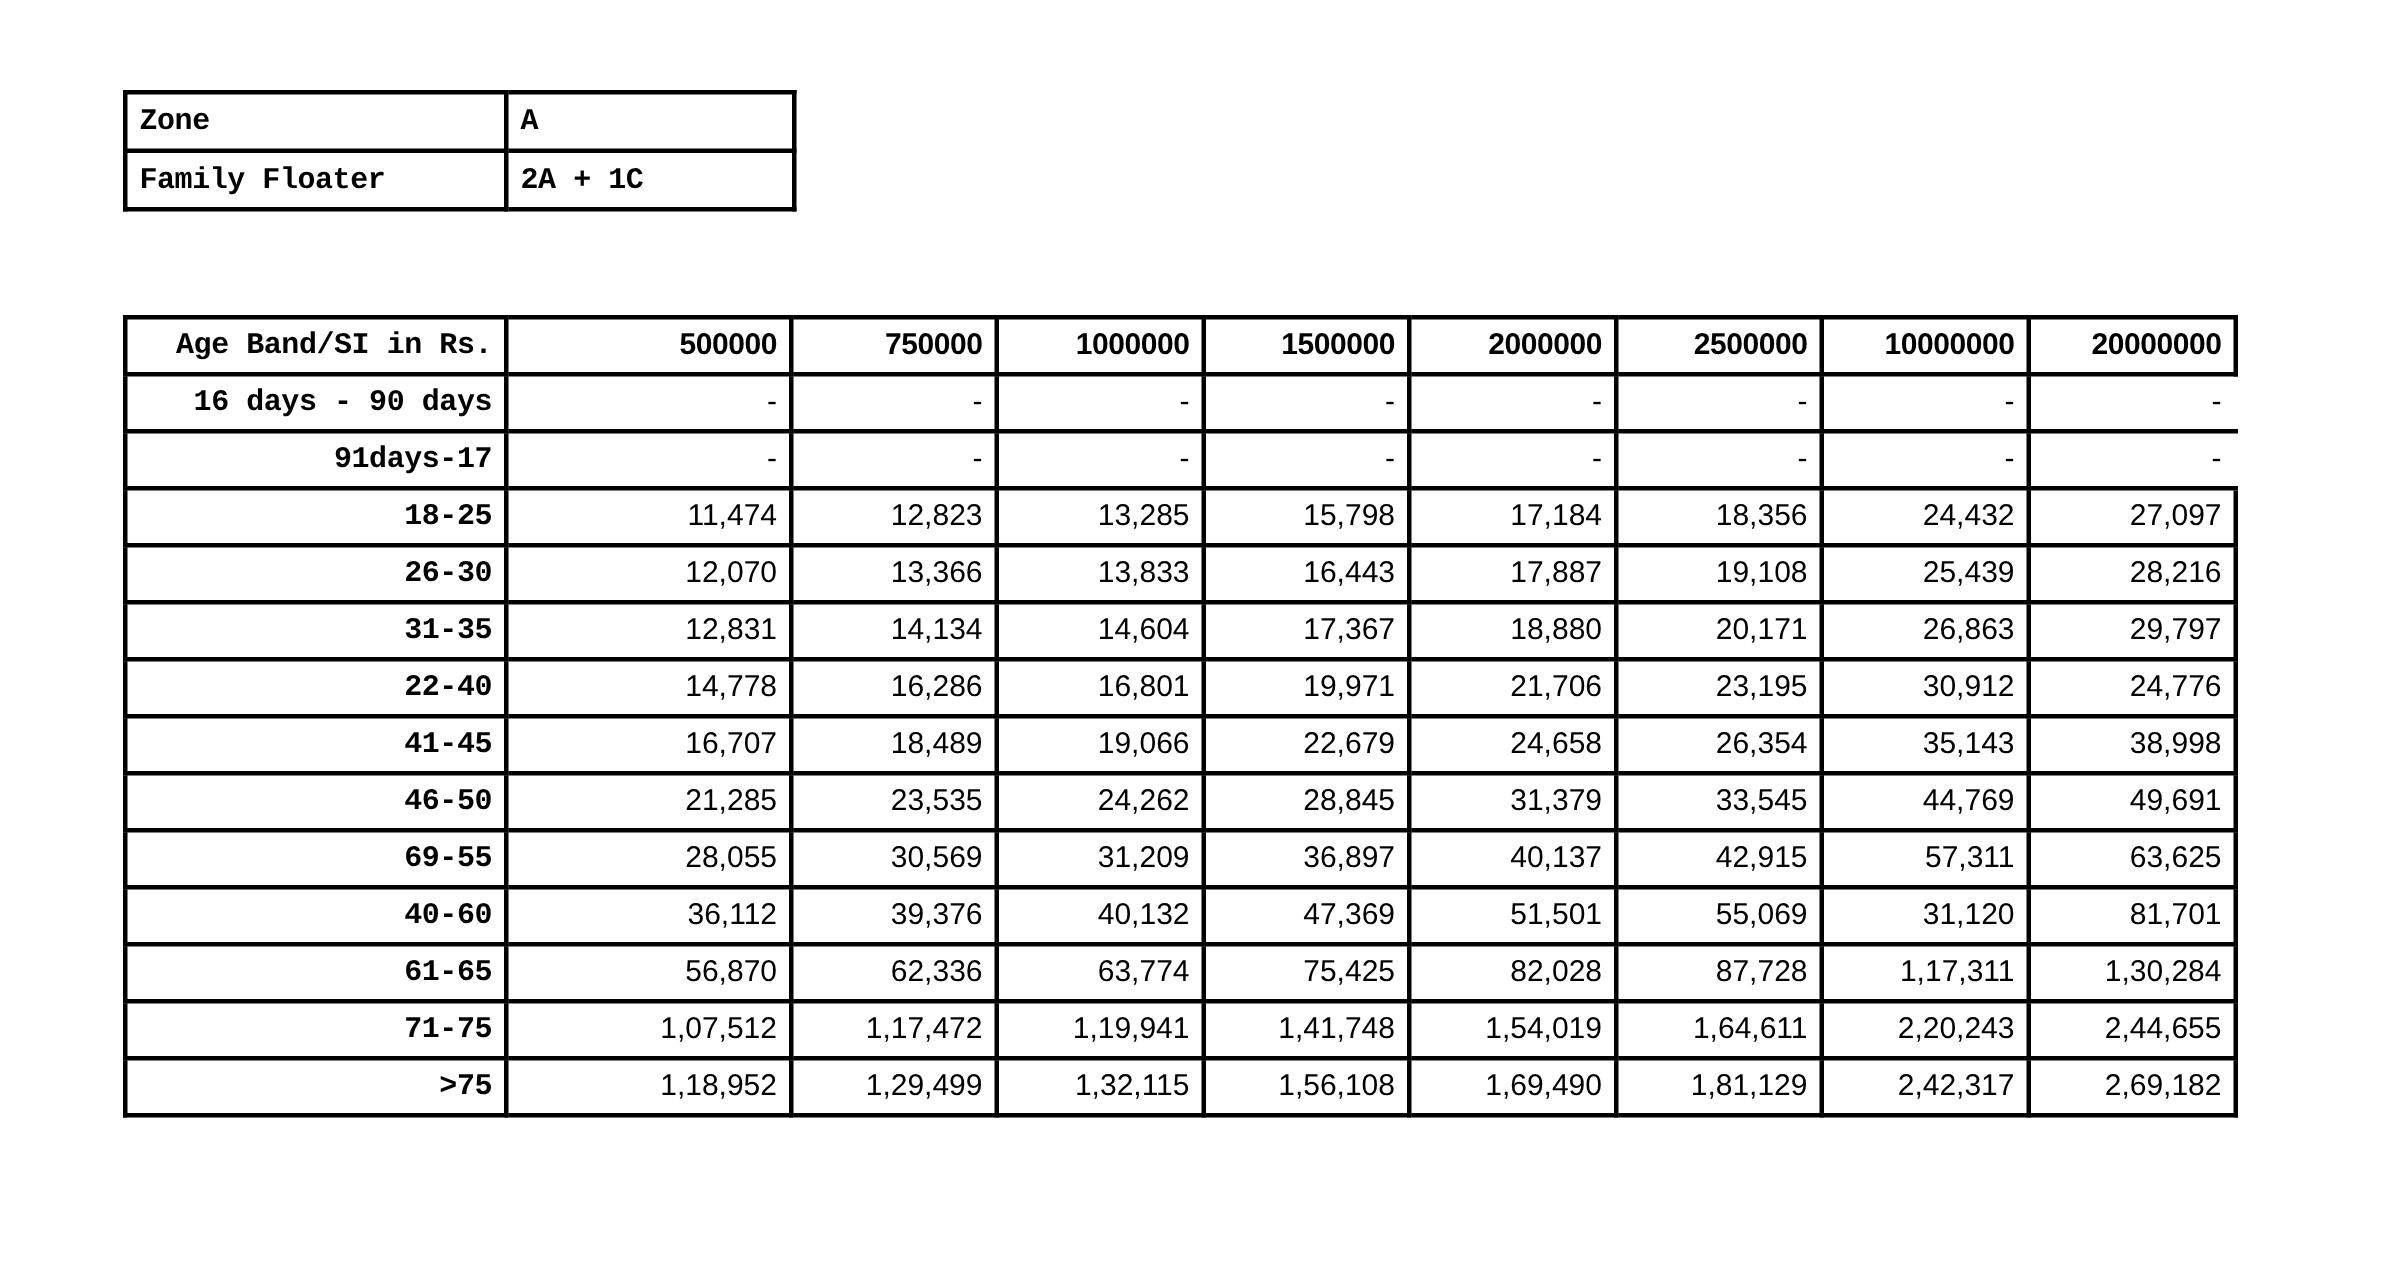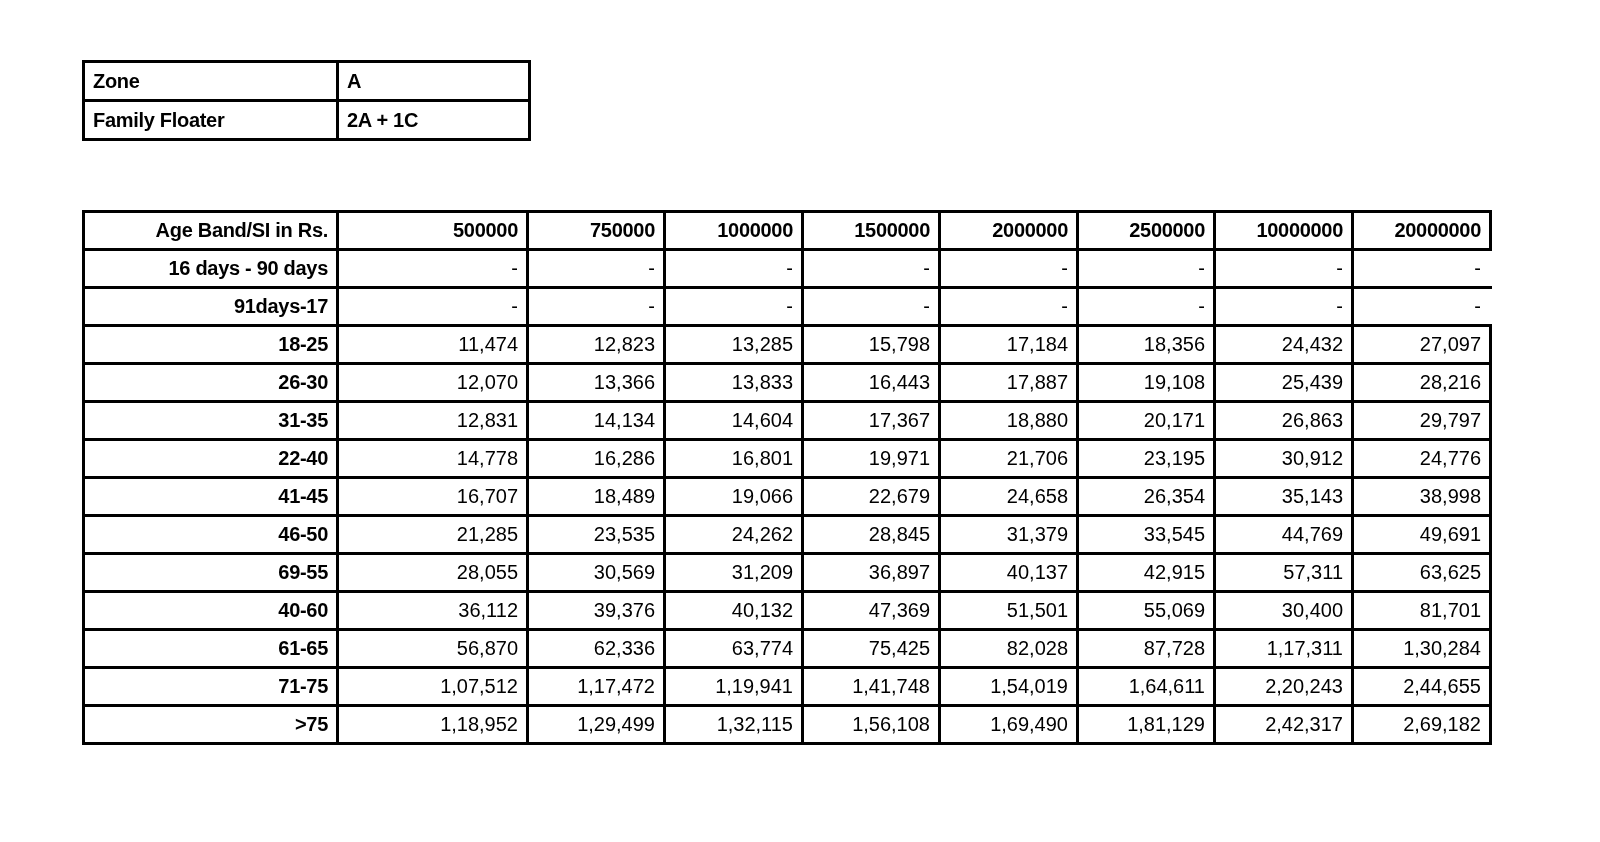--- a/index.html
+++ b/index.html
@@ -22,21 +22,21 @@
     }
     td {
       border: 3px solid #000000;
       padding: 0 8px;
       font-size: 20px;
       white-space: nowrap;
       overflow: hidden;
       box-sizing: border-box;
     }
     .label {
-      font-family: Liberation Sans, sans-serif;
+      font-family: Liberation Mono, monospace;
       font-weight: bold;
       letter-spacing: -0.3px;
       text-align: left;
     }
 
     
     #meta-table {
       left: 82px;
       top: 60px;
       width: 446px;
@@ -223,21 +223,21 @@
         <td>63,625</td>
       </tr>
       <tr>
         <td class="label">40-60</td>
         <td>36,112</td>
         <td>39,376</td>
         <td>40,132</td>
         <td>47,369</td>
         <td>51,501</td>
         <td>55,069</td>
-        <td>30,400</td>
+        <td>31,120</td>
         <td>81,701</td>
       </tr>
       <tr>
         <td class="label">61-65</td>
         <td>56,870</td>
         <td>62,336</td>
         <td>63,774</td>
         <td>75,425</td>
         <td>82,028</td>
         <td>87,728</td>

